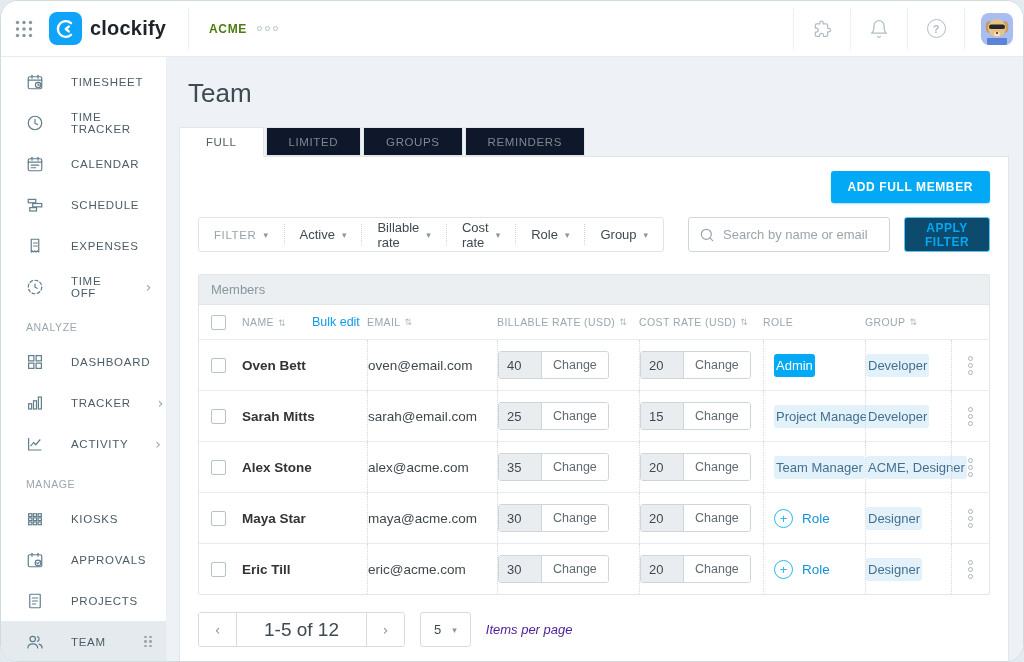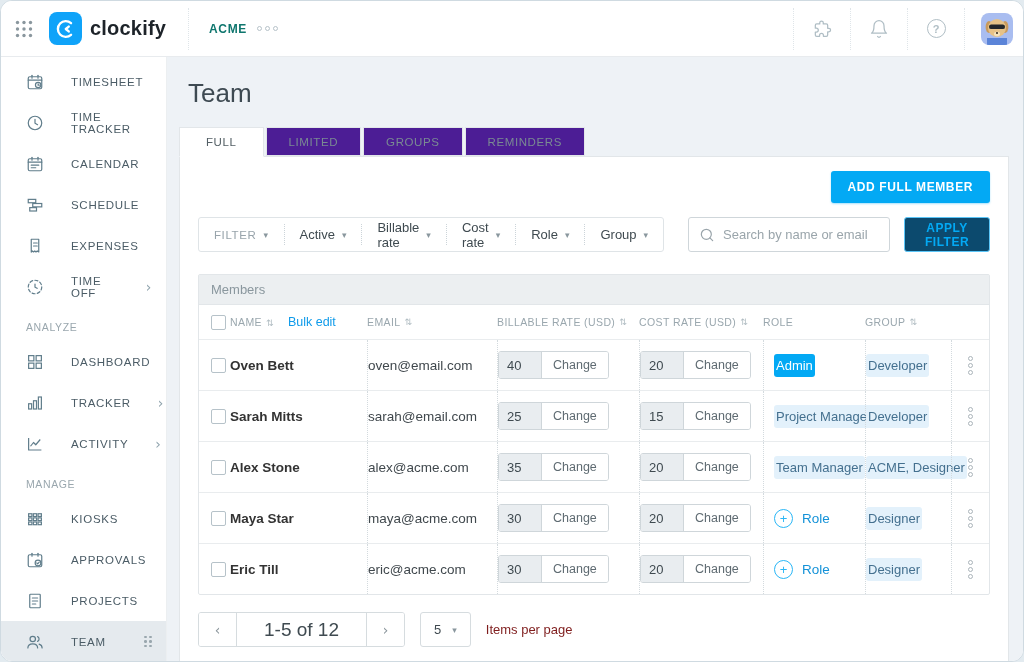--- a/index.html
+++ b/index.html
@@ -1,51 +1,51 @@
 <!DOCTYPE html>
 <html><head>
 <meta charset="utf-8">
 <style>
   * { margin:0; padding:0; box-sizing:border-box; }
   html,body { width:1024px; height:662px; }
   body { background:#e3ebf0; font-family:"Liberation Sans","DejaVu Sans",sans-serif; position:relative; }
-  .frame { position:absolute; inset:0; background:#fff; border-radius:12px; overflow:hidden; border:1px solid #cfdae1; display:flex; flex-direction:column; }
+  .frame { position:absolute; inset:0; background:#fff; border-radius:18px; overflow:hidden; border:1px solid #cfdae1; display:flex; flex-direction:column; }
 
   
   .topbar { height:56px; background:#fff; border-bottom:1px solid #e8ebee; display:flex; align-items:center; justify-content:space-between; flex:0 0 auto; }
   .tb-left { display:flex; align-items:center; height:100%; }
   .icon-btn { display:flex; align-items:center; justify-content:center; width:46px; height:100%; color:#8a979e; cursor:pointer; }
   .tb-right { display:flex; align-items:center; height:100%; padding-right:10px; }
   .tb-right .icon-btn { width:48px; color:#b0bec5; }
   .vsep { border-left:1px dotted #dfe5e9; height:42px; margin:0 4px; }
   .brand { display:flex; align-items:center; gap:8px; padding:0 18px 0 2px; cursor:pointer; }
   .logo-mark { width:33px; height:33px; background:#0fa3f9; border-radius:8px; display:flex; align-items:center; justify-content:center; }
   .brand-name { font-size:20px; font-weight:700; color:#1d2329; letter-spacing:.2px; }
-  .workspace { background:none; border:none; font-family:inherit; font-size:12px; font-weight:700; letter-spacing:.6px; color:#0f766e; padding:0 10px 0 16px; cursor:pointer; }
+  .workspace { background:none; border:none; font-family:inherit; font-size:12px; font-weight:700; letter-spacing:.6px; color:#4d7c0f; padding:0 10px 0 16px; cursor:pointer; }
   .dots3 { display:flex; gap:3px; margin-right:10px; cursor:pointer; }
   .dots3 i { width:5px; height:5px; border:1px solid #b6c2c9; border-radius:50%; }
   .help-circle { width:19px; height:19px; border:1.6px solid #b0bec5; border-radius:50%; display:flex; align-items:center; justify-content:center; font-size:11px; font-weight:700; color:#b0bec5; }
   .avatar { width:32px; height:32px; border-radius:8px; overflow:hidden; margin-left:12px; cursor:pointer; flex:0 0 auto; }
 
   
   .shell { display:flex; flex:1; min-height:0; }
   .sidebar { width:166px; background:#fff; border-right:1px solid #eceff1; padding-top:4px; flex:0 0 auto; overflow:hidden; }
   .side-item { height:41px; display:flex; align-items:center; gap:27px; padding:0 14px 0 25px; font-size:11.5px; letter-spacing:.7px; color:#4b5c66; font-weight:500; cursor:pointer; position:relative; }
   .side-item .sicon { color:#607d8b; display:flex; }
   .side-item .chev { margin-left:auto; color:#90a4ae; font-size:14px; font-family:"DejaVu Sans",sans-serif; }
   .side-item.active { background:#e5eaee; }
   .side-item.active .grip { margin-left:auto; display:grid; grid-template-columns:repeat(2,3px); gap:2px; }
   .grip i { width:2.5px; height:2.5px; background:#9aa7ae; border-radius:50%; }
   .side-label { padding:14px 25px 8px; font-size:10.5px; letter-spacing:.6px; color:#9aa7ae; }
 
   
   .main { flex:1; background:#eef2f6; padding:12px 14px 0 12px; display:flex; flex-direction:column; min-width:0; }
   .page-title { font-size:26px; font-weight:400; color:#3e4a52; margin:9px 0 18px 9px; }
   .tabs { display:flex; align-items:flex-end; position:relative; z-index:2; }
-  .tab { height:29px; display:flex; align-items:center; padding:0 22px; font-size:11.5px; letter-spacing:.6px; color:#7a8a93; background:#4c1d95; border:1px solid #e2e6e9; margin-right:2px; cursor:pointer; }
+  .tab { height:29px; display:flex; align-items:center; padding:0 22px; font-size:11.5px; letter-spacing:.6px; color:#7a8a93; background:#0f172a; border:1px solid #e2e6e9; margin-right:2px; cursor:pointer; }
   .tab.active { background:#fff; color:#546066; border-bottom-color:#fff; margin-bottom:-1px; height:30px; padding:0 26px; }
   .card { background:#fff; border:1px solid #e2e6e9; flex:1; margin-bottom:16px; padding:0 18px; display:flex; flex-direction:column; }
   .card-top { height:60px; display:flex; justify-content:flex-end; align-items:center; }
   .btn-primary { background:#03a9f4; color:#fff; border:none; border-radius:3px; font-family:inherit; font-size:12px; font-weight:700; letter-spacing:.6px; padding:9px 17px; cursor:pointer; box-shadow:0 1px 2px rgba(3,169,244,.35); }
 
   
   .filter-row { display:flex; justify-content:space-between; align-items:center; margin-bottom:22px;gap:24px; }
   .filter-box { display:flex; align-items:center; border:1px solid #dfe4e7; border-radius:3px; height:35px; background:#fff; }
   .dd { display:flex; align-items:center; gap:7px; padding:0 15px; font-size:13px; color:#3f4a50; height:21px; cursor:pointer; }
   .dd + .dd { border-left:1px dotted #ccd4d9; }
@@ -57,21 +57,21 @@
   .searchbox input { border:none; outline:none; flex:1; font-family:inherit; font-size:13px; color:#333; min-width:0; }
   .searchbox input::placeholder { color:#9aa5ab; }
   .btn-outline { background:#0c4a6e; border:1px solid #5bc6f8; color:#03a9f4; border-radius:3px; font-family:inherit; font-size:12px; font-weight:700; letter-spacing:.5px; height:35px; padding:0 17px; cursor:pointer; }
 
   
   .table { border:1px solid #e2e6e9; border-radius:2px; }
   .members-bar { background:#eceff1; color:#8a979e; font-size:13px; padding:7px 12px; border-bottom:1px solid #e2e6e9; }
   .grid-row { display:grid; grid-template-columns:168px 130px 142px 124px 102px 86px 1fr; align-items:center; }
   .thead { height:34px; font-size:10.5px; letter-spacing:.4px; color:#9aa7ae; }
   .thead .cell, .trow .cell { height:100%; display:flex; align-items:center; }
-  .c-name { padding-left:12px; gap:4px; }
+  .c-name { padding-left:12px; gap:16px; }
   .c-center { }
   .c-role { padding-left:10px; }
   .sort { font-size:9px; color:#b0bcc2; font-family:"DejaVu Sans",sans-serif; margin-left:4px; }
   .bulk { color:#0f9bea; font-size:12.5px; letter-spacing:0; cursor:pointer; margin-left:10px; }
   .cb { width:15px; height:15px; border:1px solid #b6c2c9; border-radius:2px; background:#fff; cursor:pointer; flex:0 0 auto; }
   .trow { height:51px; border-top:1px solid #e9ecee; font-size:14px; color:#333; }
   .trow .cell + .cell { border-left:1px dotted #d3dade; }
   .trow .name { font-weight:700; font-size:13.5px; }
   .trow .email { font-size:13.5px; color:#40484d; }
   .rate { display:inline-flex; border:1px solid #cfd6da; border-radius:3px; overflow:hidden; height:28px; }
@@ -84,21 +84,21 @@
   .plus-circ { width:19px; height:19px; border:1.5px solid #29b6f6; border-radius:50%; color:#29b6f6; display:flex; align-items:center; justify-content:center; font-size:13px; line-height:1; }
   .kebab { display:flex; flex-direction:column; gap:2px; align-items:center; margin:0 auto; cursor:pointer; }
   .kebab i { width:5px; height:5px; border:1px solid #aab4ba; border-radius:50%; }
 
   
   .pager { display:flex; align-items:center; gap:15px; margin-top:17px; padding-bottom:16px; }
   .pgroup { display:inline-flex; border:1px solid #d6dcdf; border-radius:3px; height:35px; overflow:hidden; }
   .pbtn { width:37px; display:flex; align-items:center; justify-content:center; color:#8b969c; font-size:14px; cursor:pointer; background:#fff; font-family:"DejaVu Sans",sans-serif; }
   .prange { border-left:1px solid #d6dcdf; border-right:1px solid #d6dcdf; padding:0 27px; display:flex; align-items:center; font-size:19px; color:#3f4a50; }
   .psel { display:inline-flex; align-items:center; gap:11px; border:1px solid #d6dcdf; border-radius:3px; height:35px; padding:0 13px; font-size:13px; color:#3f4a50; cursor:pointer; background:#fff; }
-  .pitems { color:#7f1d1d; font-size:13px; }
+  .pitems { color:#4c1d95; font-size:13px;font-style:italic; }
 </style>
 </head>
 <body>
 
 <div class="frame">
 
   <header class="topbar">
     <div class="tb-left">
       <span class="icon-btn">
         <svg width="18" height="18" viewBox="0 0 18 18" fill="currentColor">

